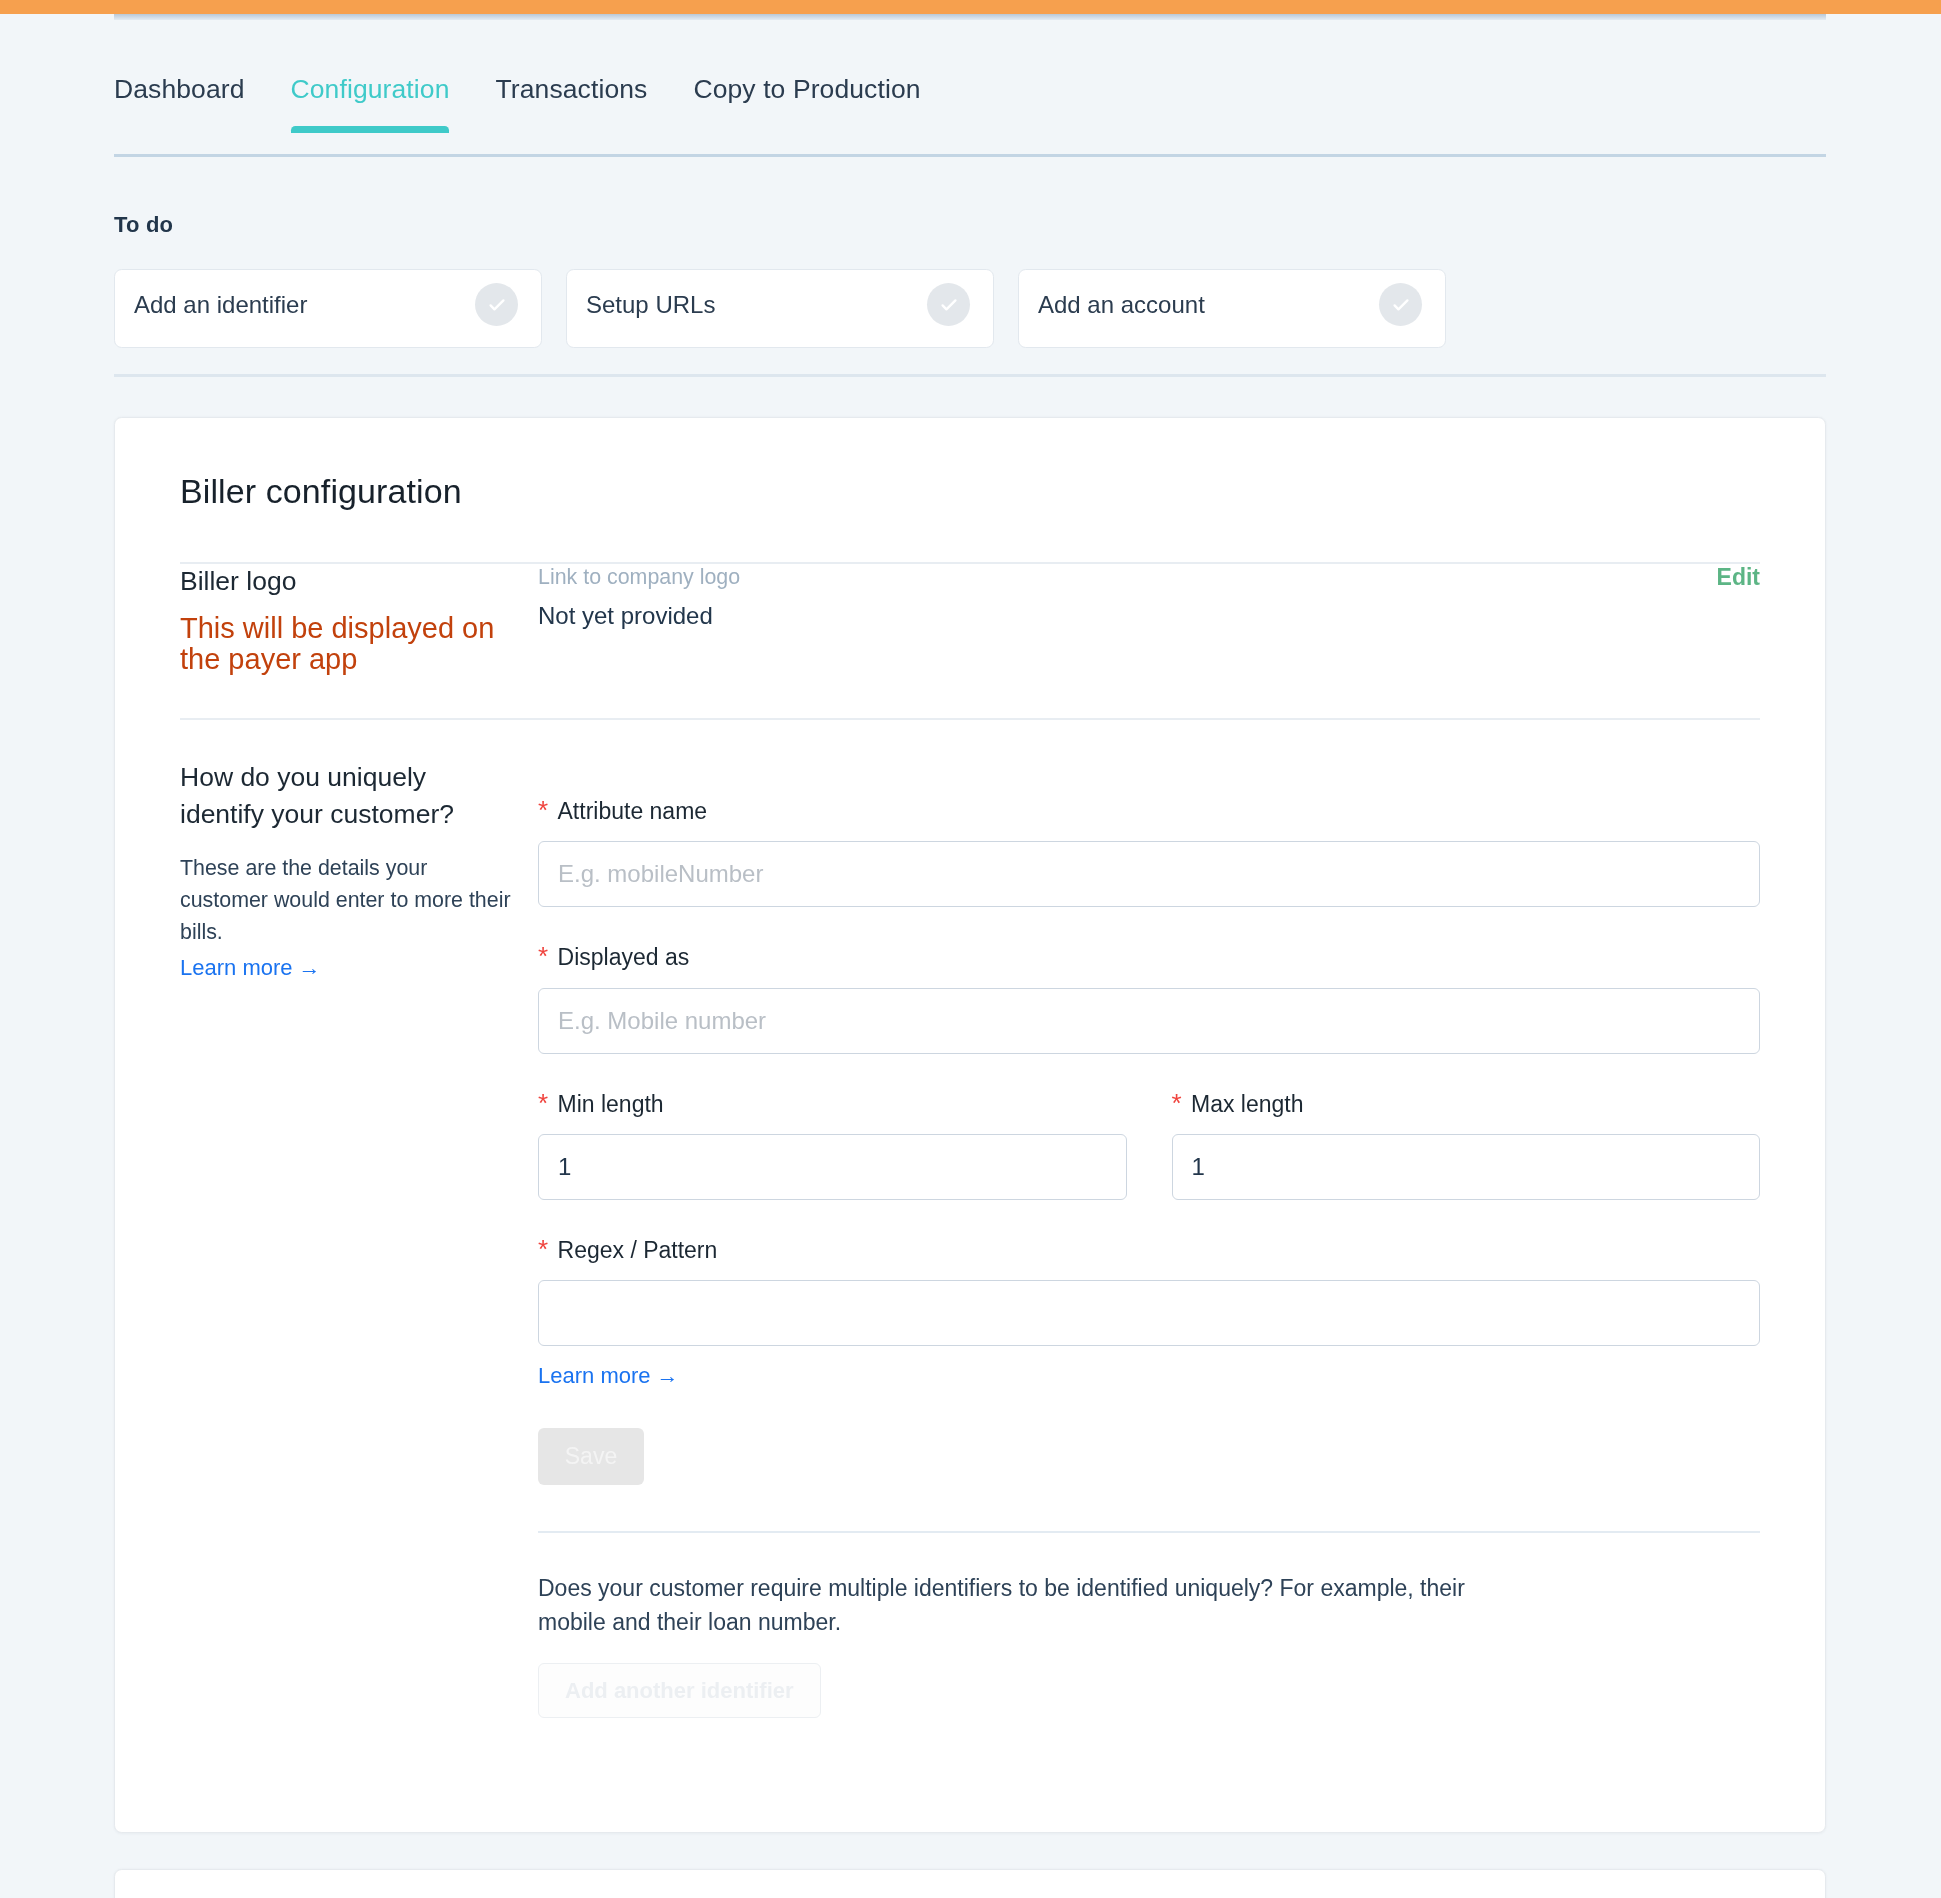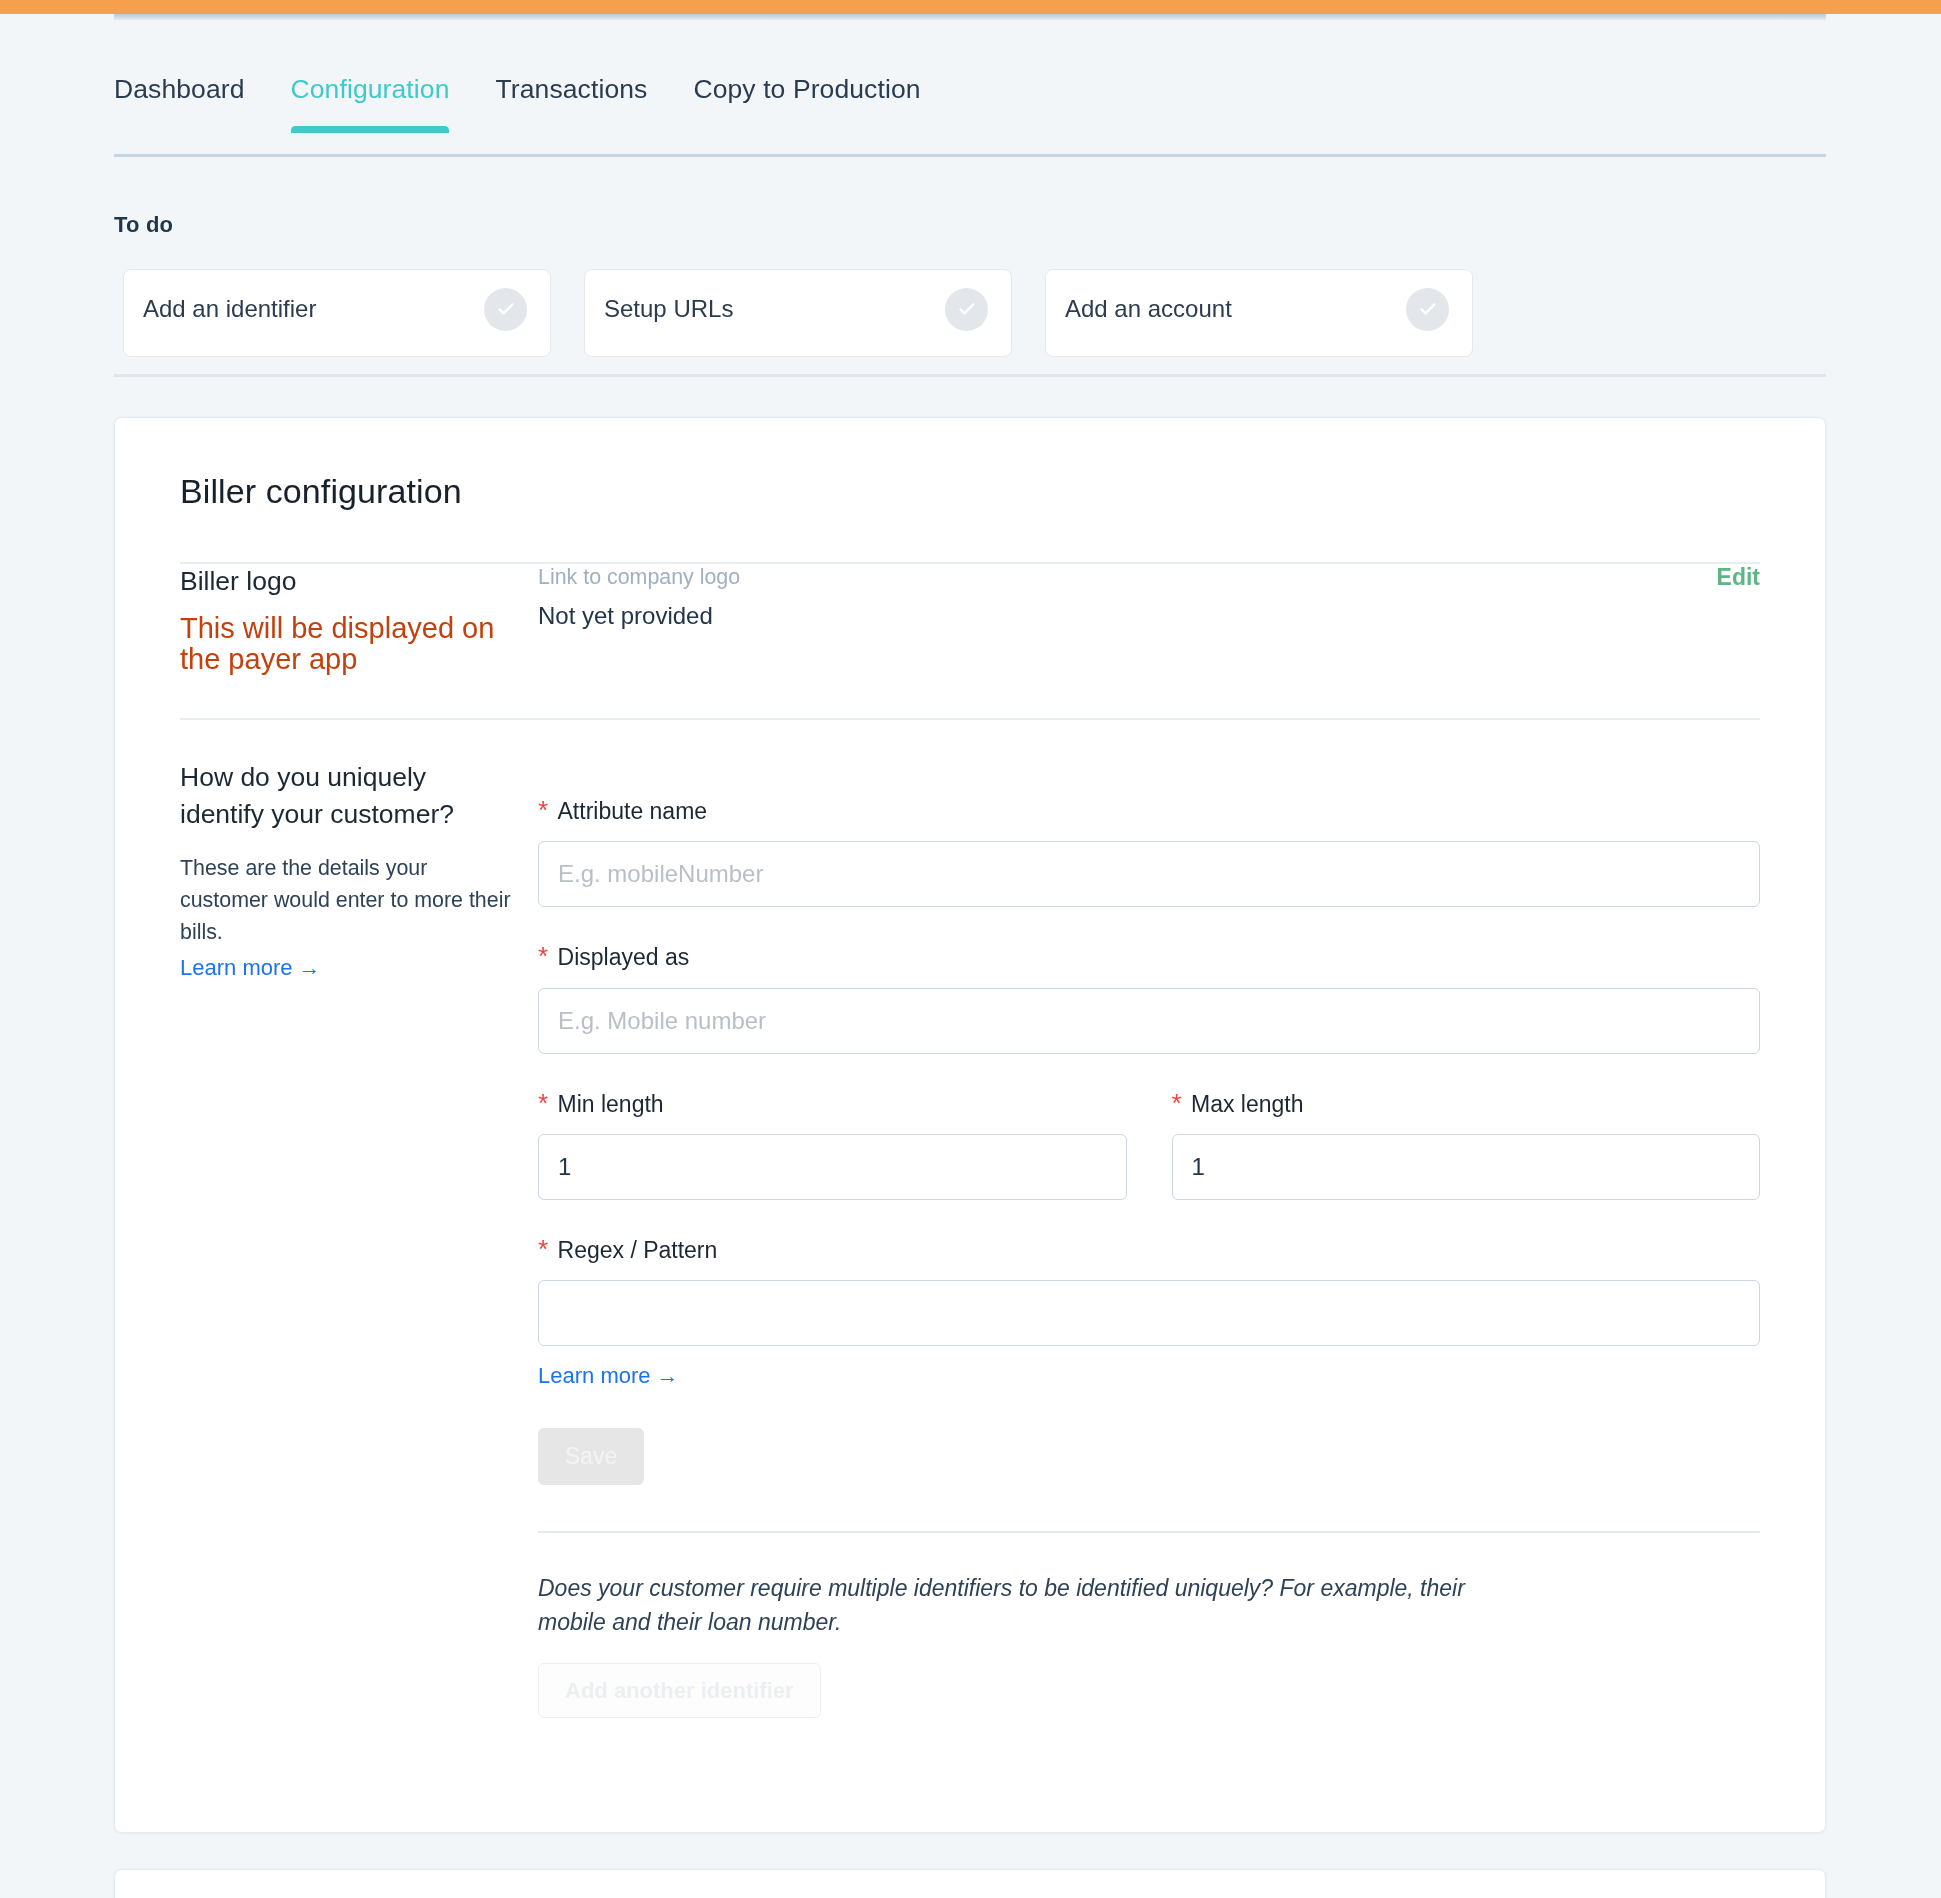--- a/index.html
+++ b/index.html
@@ -89,30 +89,29 @@
     color: #22364b;
     letter-spacing: 0.2px;
   }
   .todo-cards {
     display: flex;
     gap: 24px;
     margin-top: 31px;
   }
   .todo-card {
     width: 428px;
-    height: 88px;
+    height: 79px;
     background: #ffffff;
     border: 1.3px solid #e2e8ee;
     border-radius: 7.7px;
     display: flex;
     align-items: center;
     justify-content: space-between;
     padding: 0 23px 8px 19px;
     cursor: pointer;
-    margin-left: 9px;
   }
   .todo-card-label {
     font-size: 24px;
     color: #2b3c4f;
   }
   .check-circle {
     width: 43px; height: 43px;
     border-radius: 50%;
     background: #e3e7eb;
     display: flex;
@@ -312,21 +311,20 @@
     background: #e3ebf2;
     margin-top: 46px;
   }
 
   .multi-text {
     font-size: 23px;
     color: #2e4257;
     line-height: 34px;
     margin-top: 38px;
     max-width: 942px;
-    font-style: italic;
   }
   .btn-add {
     margin-top: 24px;
     height: 55px;
     padding: 0 26px;
     background: #fdfdfd;
     border: 1.3px solid #eceff2;
     border-radius: 6px;
     color: #eceff2;
     font-size: 22px;

